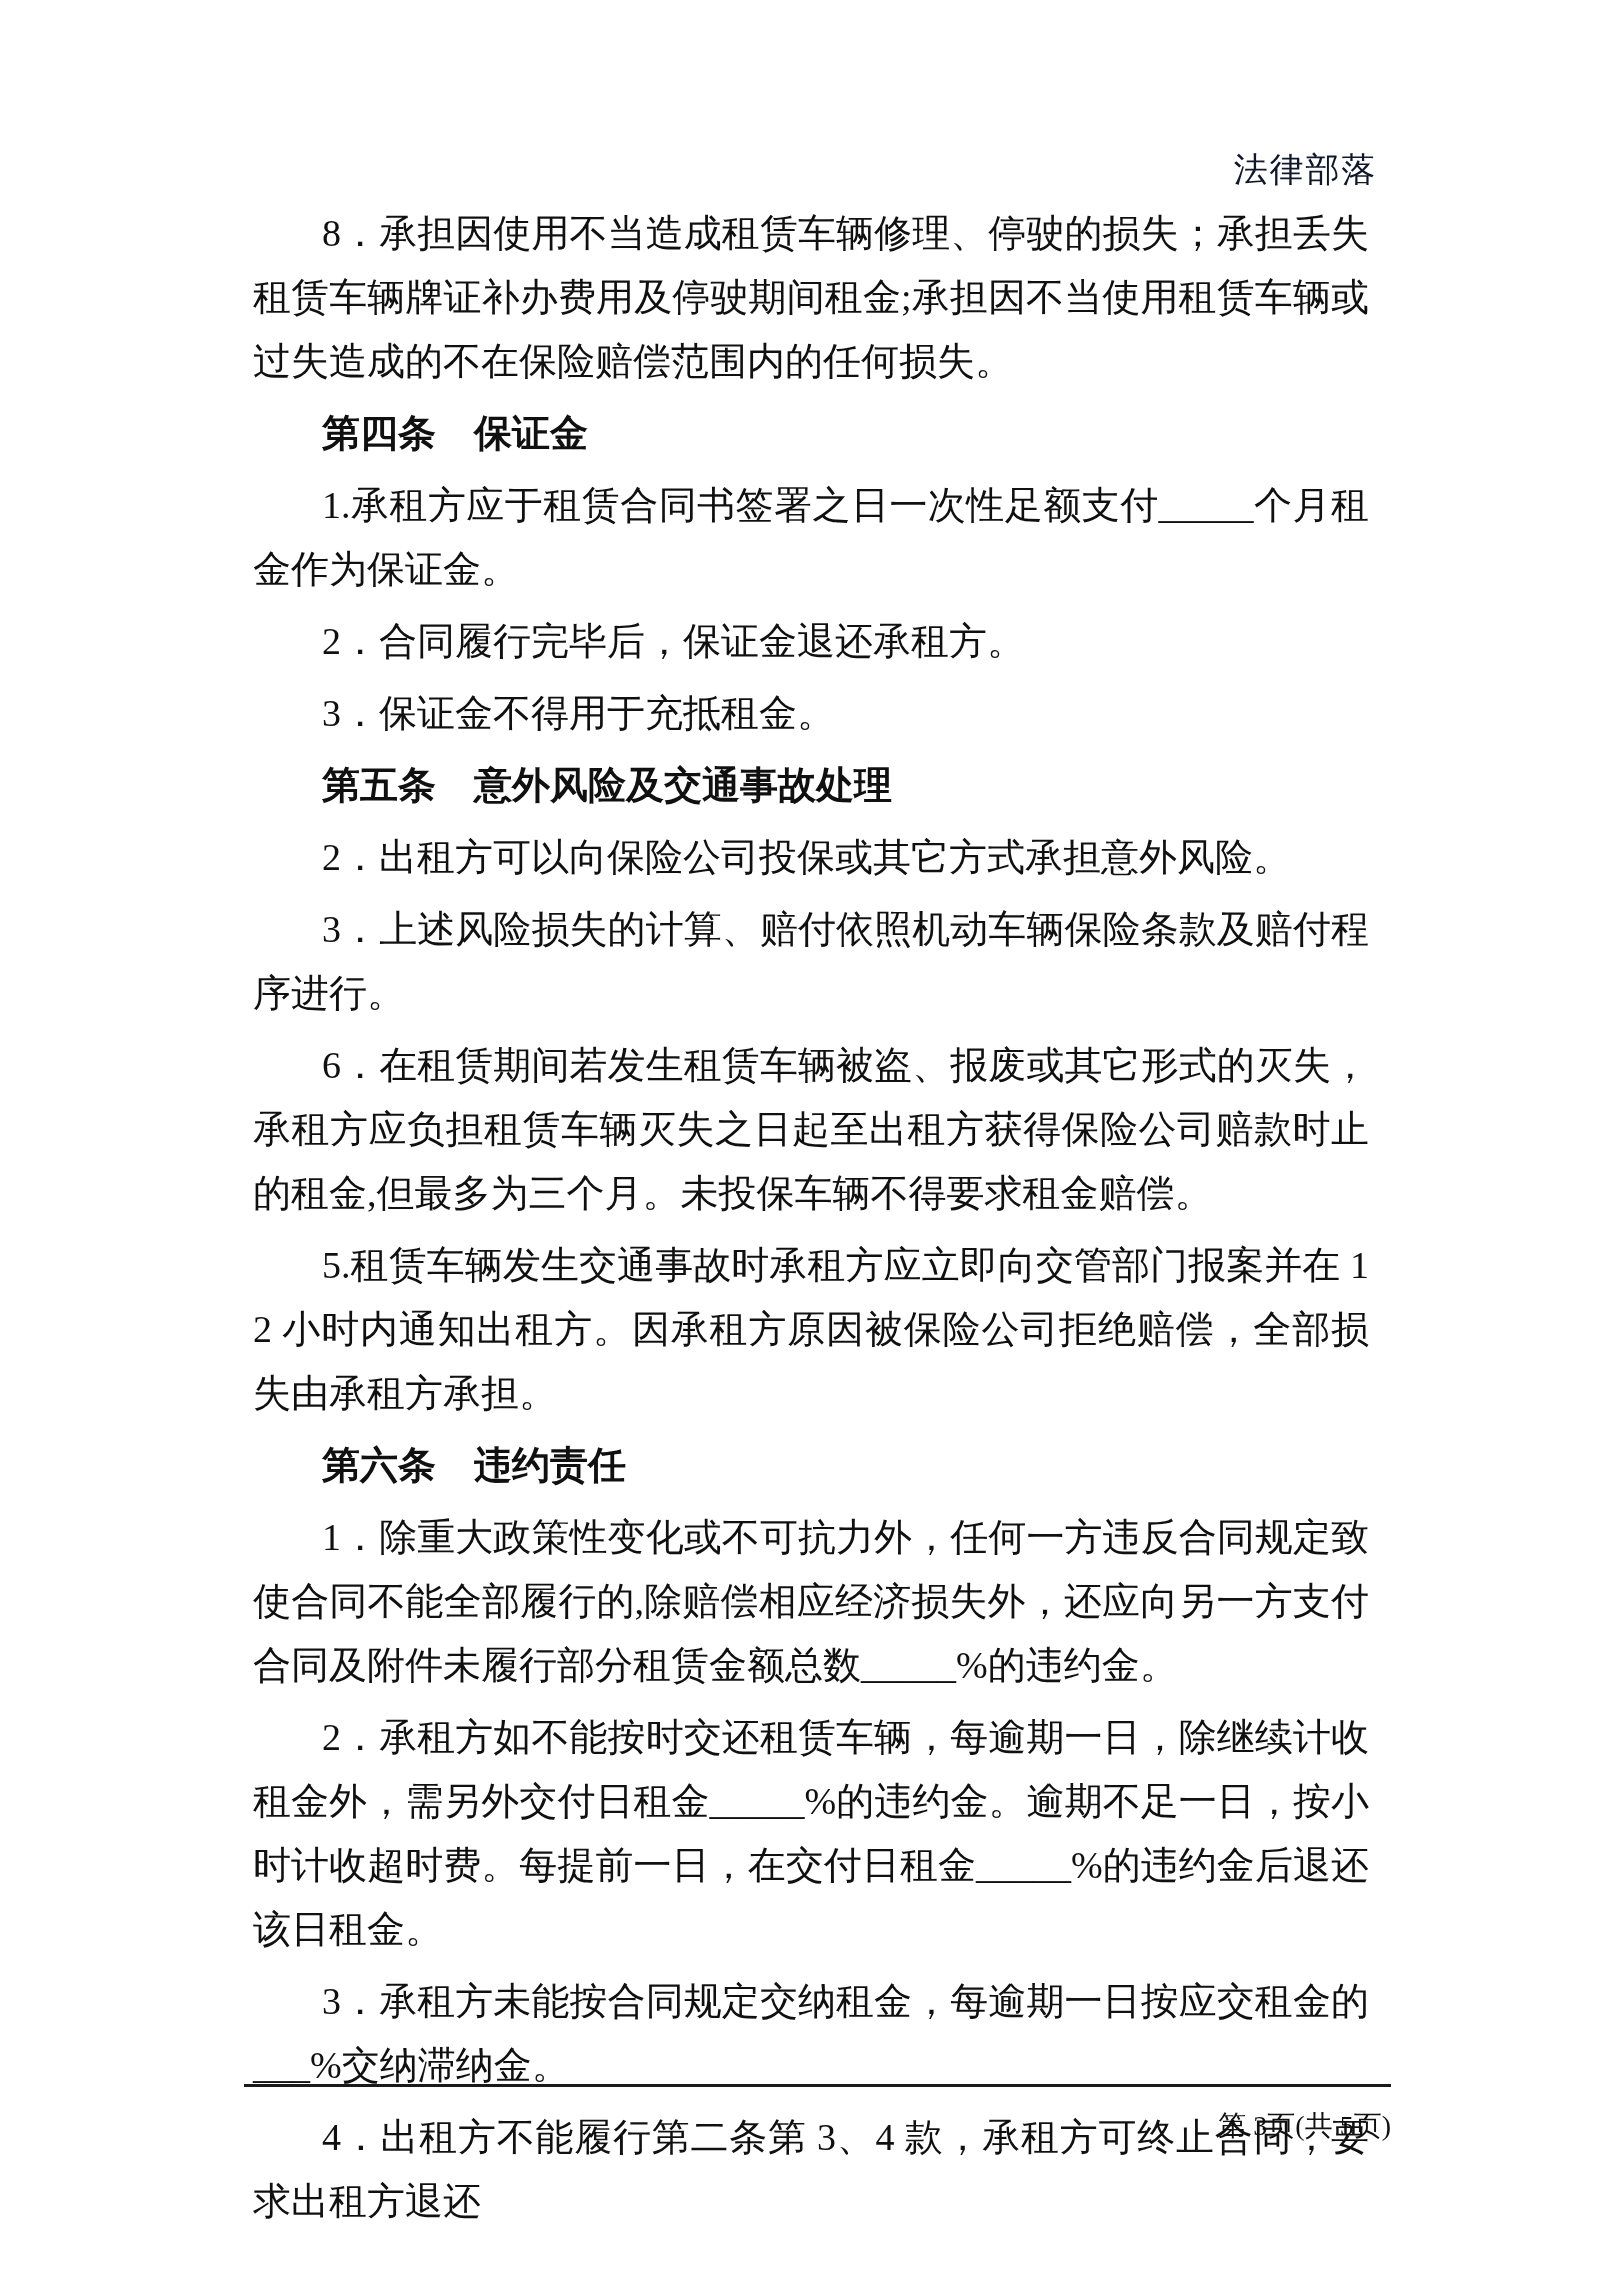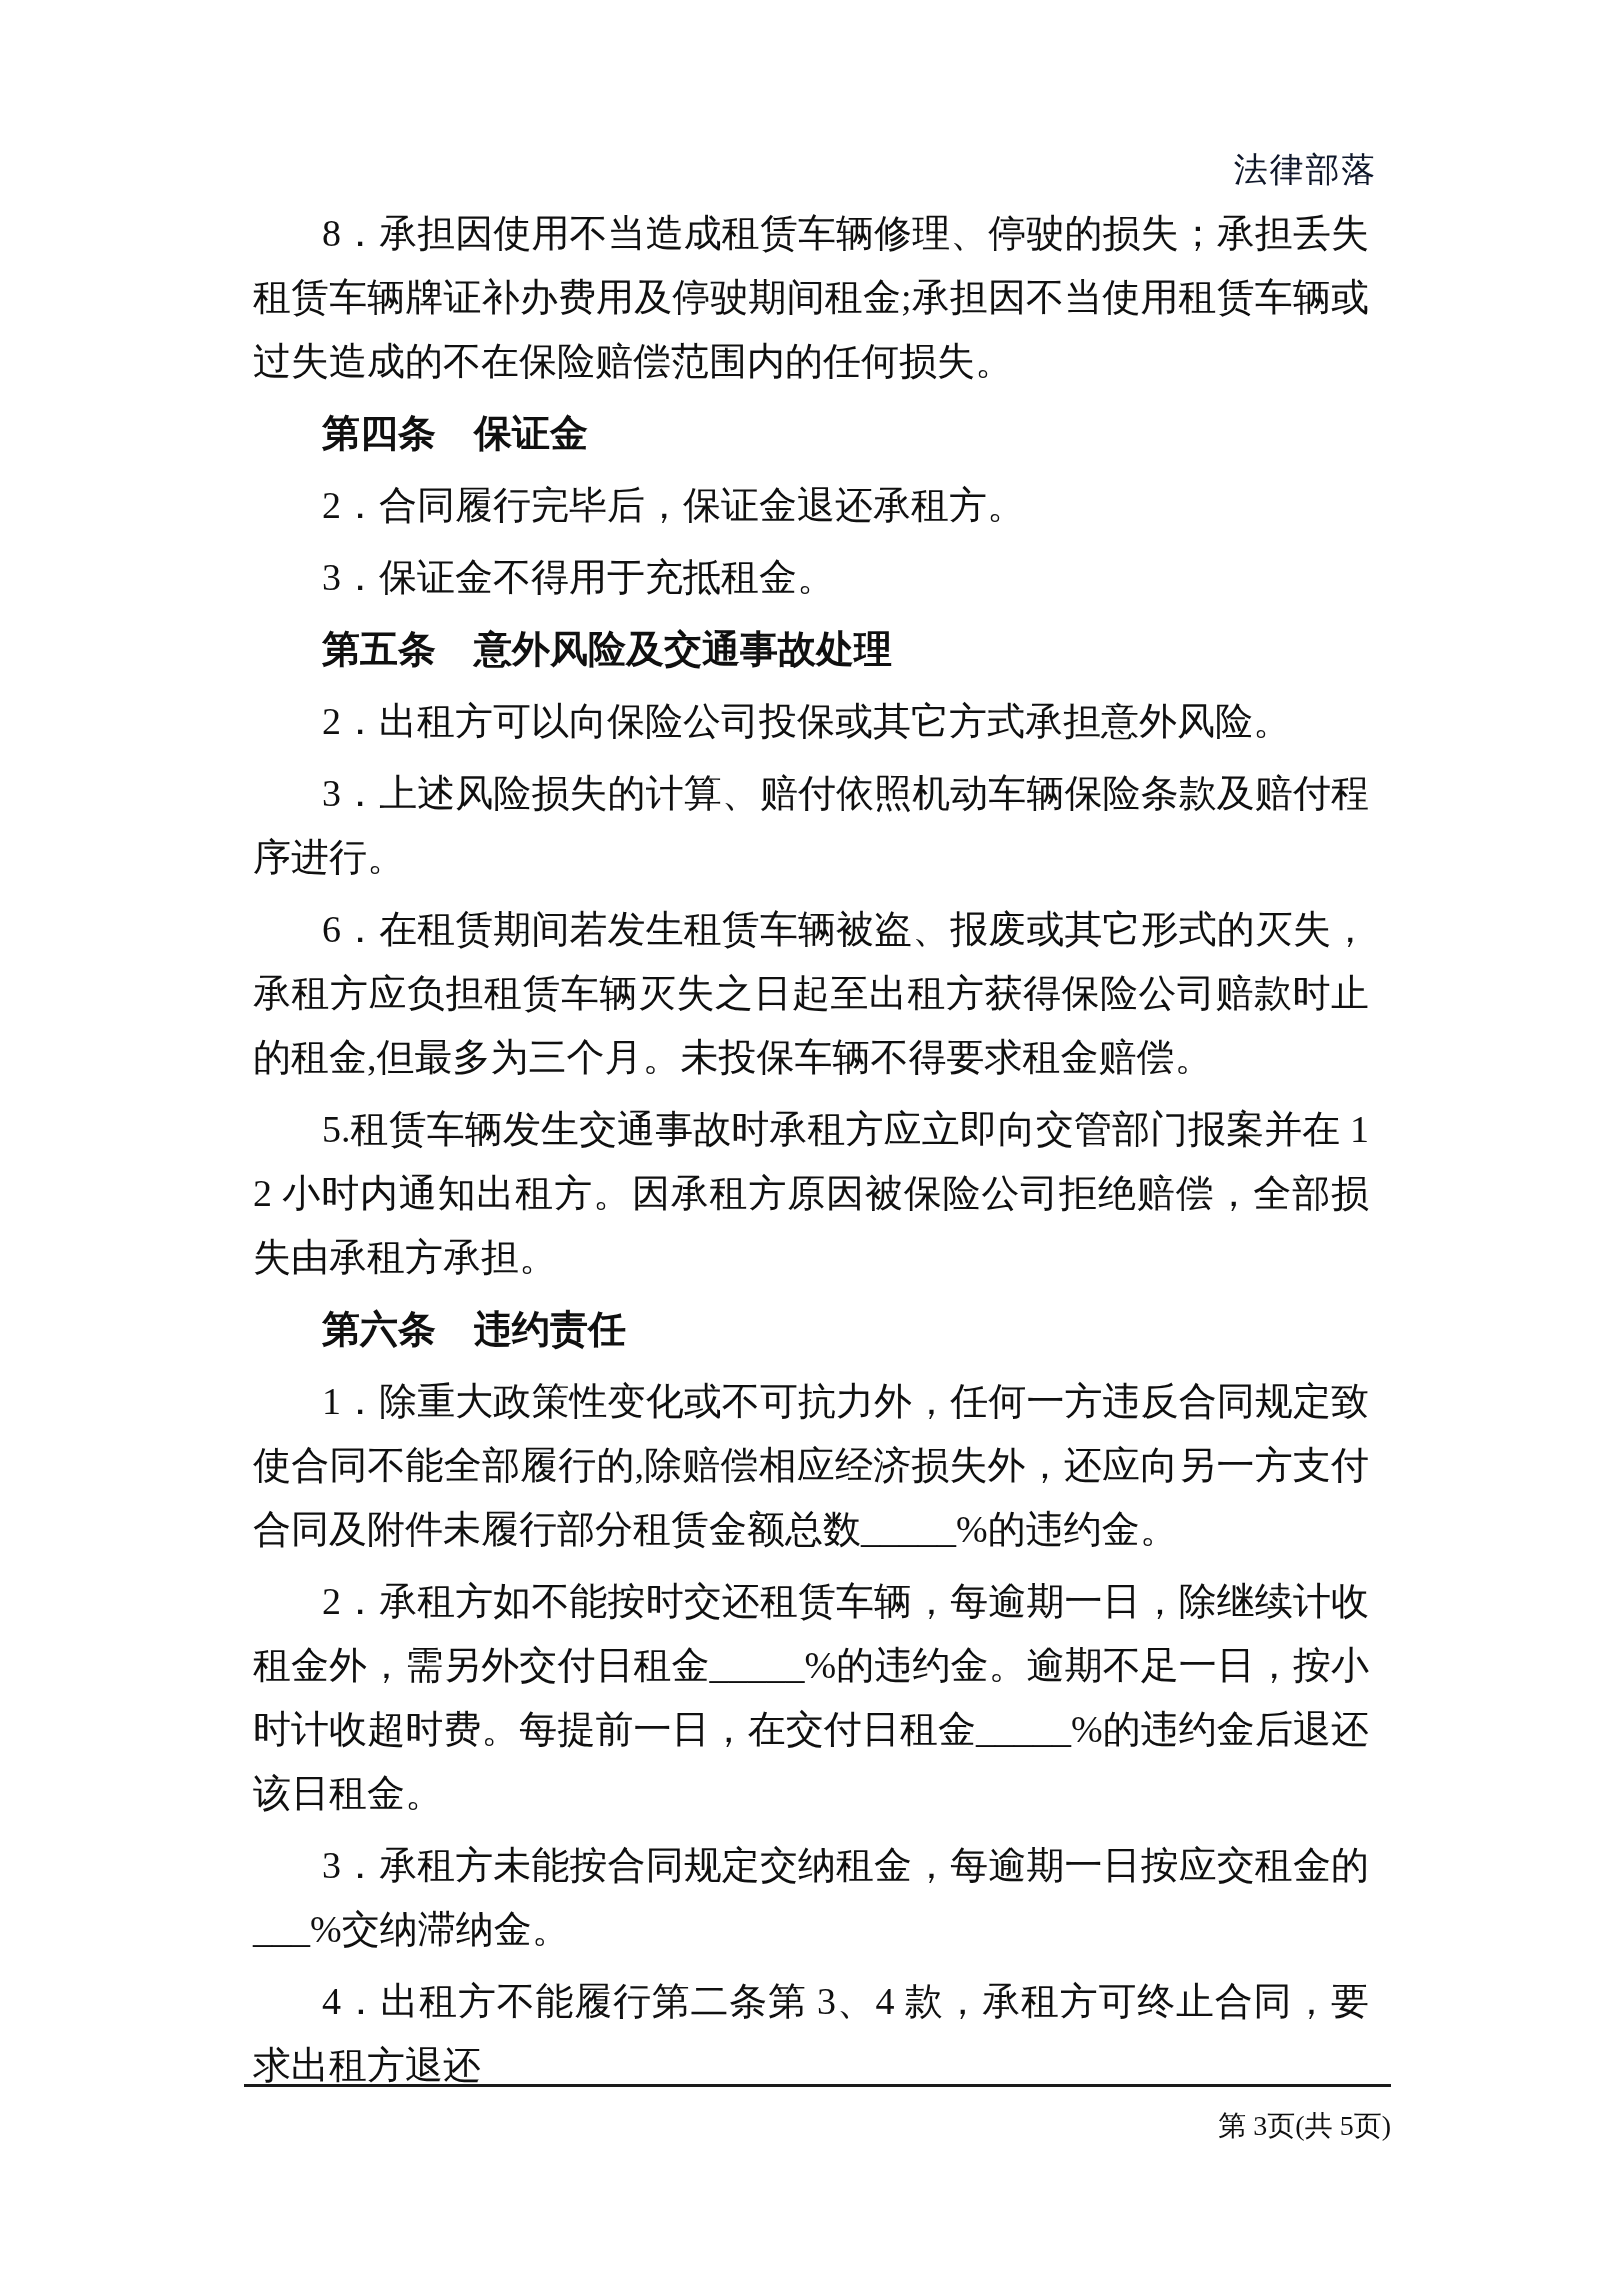--- a/index.html
+++ b/index.html
@@ -69,20 +69,21 @@
 </style>
 </head>
 <body>
 
 <div class="page">
   <div class="watermark">法律部落</div>
 
   <main class="content">
       <p class="para">8．承担因使用不当造成租赁车辆修理、停驶的损失；承担丢失租赁车辆牌证补办费用及停驶期间租金;承担因不当使用租赁车辆或过失造成的不在保险赔偿范围内的任何损失。</p>
       <p class="para heading">第四条　保证金</p>
+      <p class="para">1.承租方应于租赁合同书签署之日一次性足额支付_____个月租金作为保证金。</p>
       <p class="para">2．合同履行完毕后，保证金退还承租方。</p>
       <p class="para">3．保证金不得用于充抵租金。</p>
       <p class="para heading">第五条　意外风险及交通事故处理</p>
       <p class="para">2．出租方可以向保险公司投保或其它方式承担意外风险。</p>
       <p class="para">3．上述风险损失的计算、赔付依照机动车辆保险条款及赔付程序进行。</p>
       <p class="para">6．在租赁期间若发生租赁车辆被盗、报废或其它形式的灭失，承租方应负担租赁车辆灭失之日起至出租方获得保险公司赔款时止的租金,但最多为三个月。未投保车辆不得要求租金赔偿。</p>
       <p class="para">5.租赁车辆发生交通事故时承租方应立即向交管部门报案并在 12 小时内通知出租方。因承租方原因被保险公司拒绝赔偿，全部损失由承租方承担。</p>
       <p class="para heading">第六条　违约责任</p>
       <p class="para">1．除重大政策性变化或不可抗力外，任何一方违反合同规定致使合同不能全部履行的,除赔偿相应经济损失外，还应向另一方支付合同及附件未履行部分租赁金额总数_____%的违约金。</p>
       <p class="para">2．承租方如不能按时交还租赁车辆，每逾期一日，除继续计收租金外，需另外交付日租金_____%的违约金。逾期不足一日，按小时计收超时费。每提前一日，在交付日租金_____%的违约金后退还该日租金。</p>

